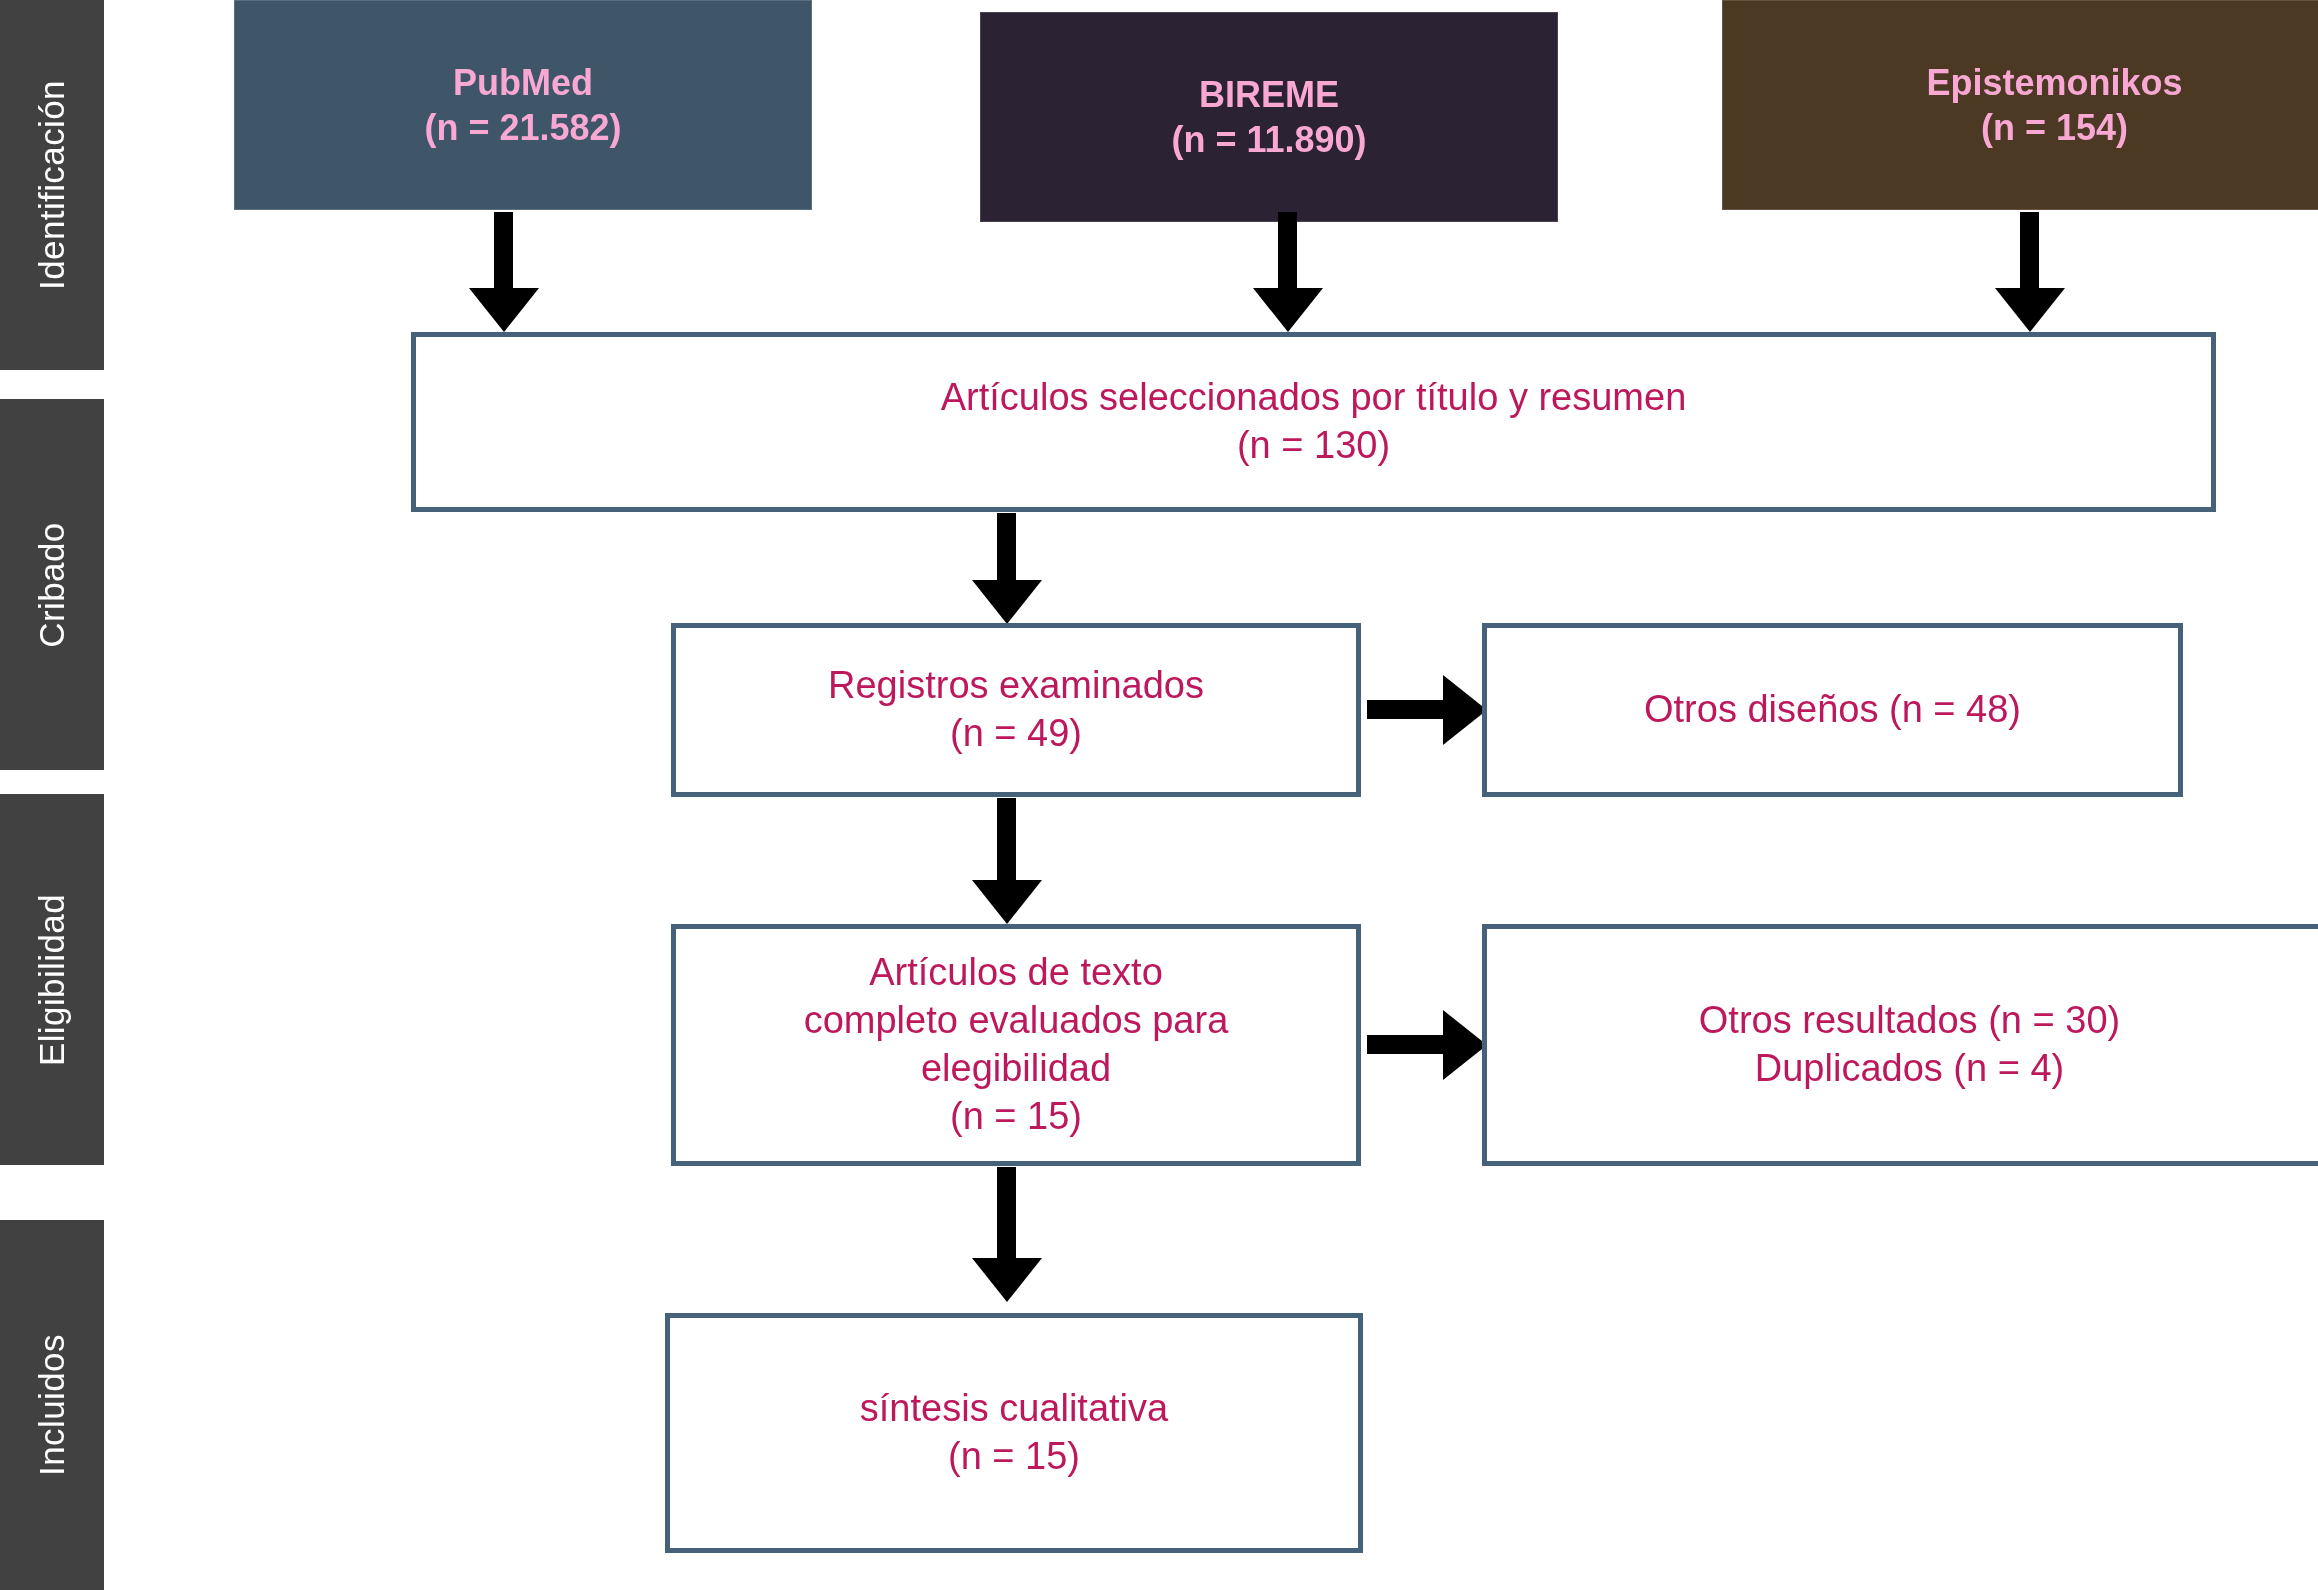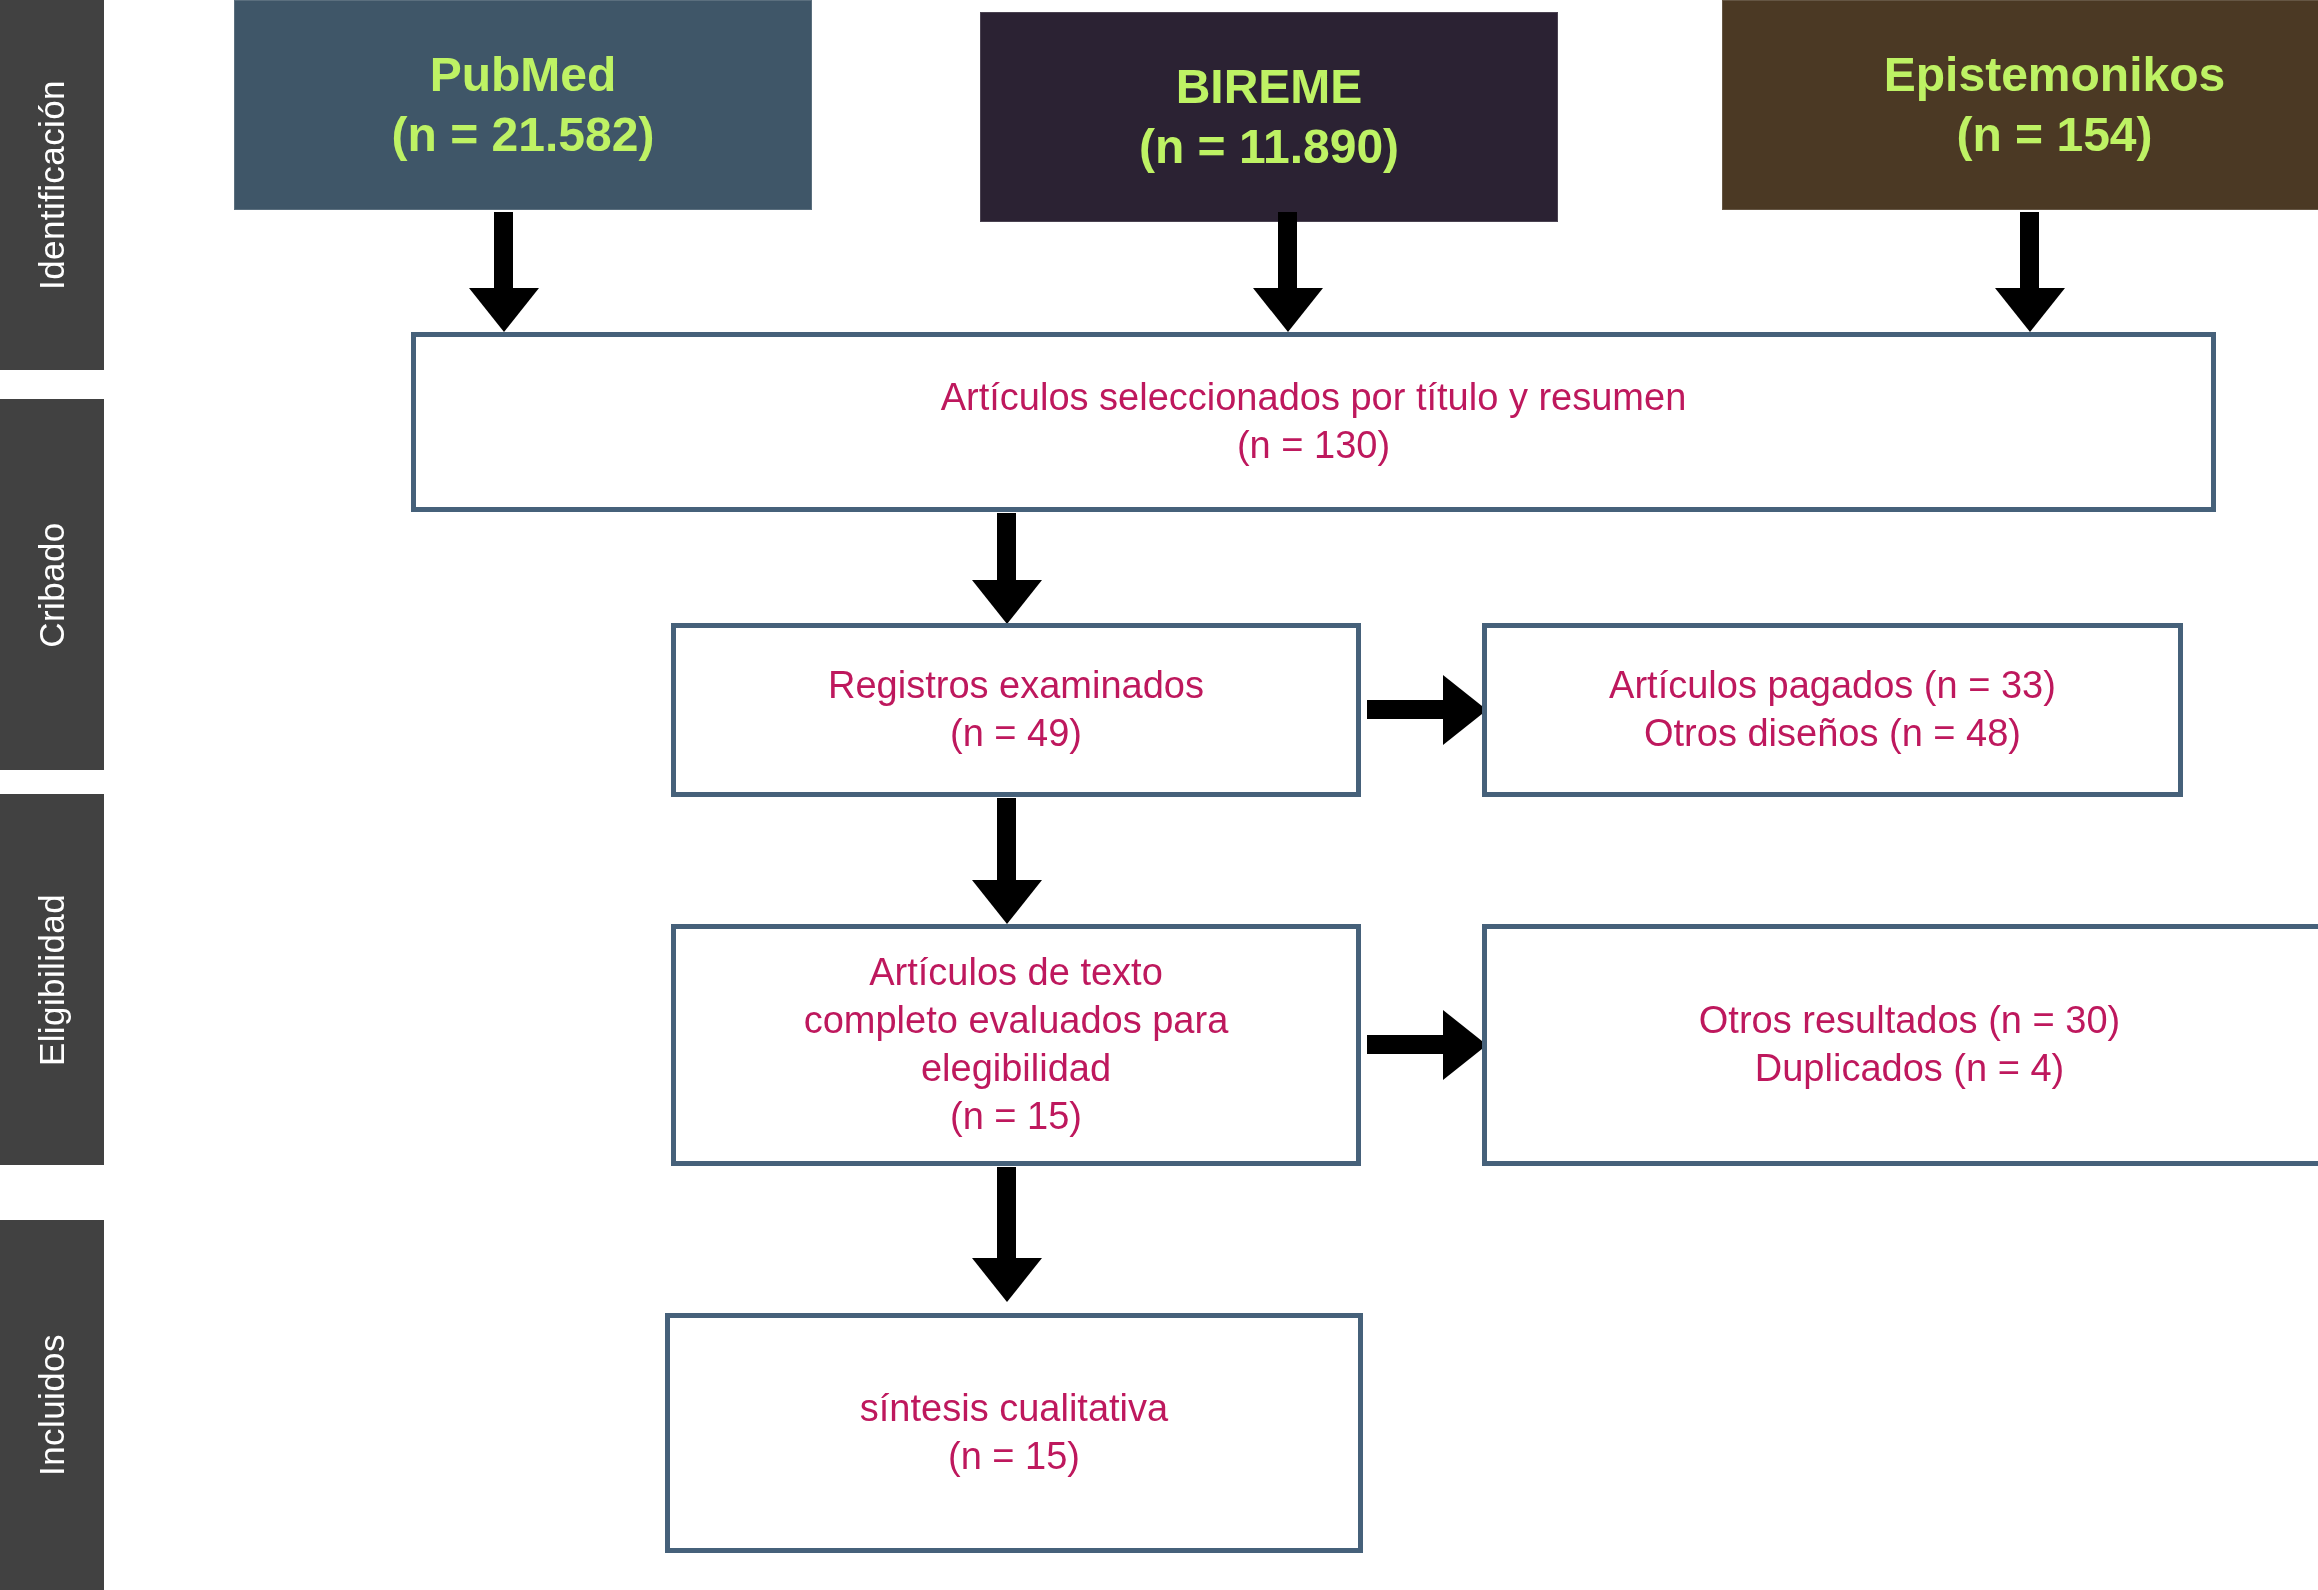--- a/index.html
+++ b/index.html
@@ -44,23 +44,23 @@
     position: absolute;
     box-sizing: border-box;
     display: flex;
     flex-direction: column;
     align-items: center;
     justify-content: center;
     text-align: center;
     line-height: 1.26;
   }
   .box-source {
-    color: #bef264;
+    color: #f9a8d4;
     font-weight: 700;
-    font-size: 48px;
+    font-size: 36px;
     border: 1.5px solid rgba(255,255,255,0.15);
   }
   .box-plain {
     background: #ffffff;
     border: 5.3px solid #46617A;
     color: #be185d;
     font-weight: 400;
     font-size: 38px;
   }
   .box-plain .line,
@@ -173,21 +173,20 @@
     <span class="line">Registros examinados</span>
     <span class="line">(n = 49)</span>
   </div>
 
   <div class="arrow-right" style="left:1367px; top:675px; width:120px; height:69px;">
     <div class="shaft"></div>
     <div class="head"></div>
   </div>
 
   <div class="box box-plain" style="left:1482px; top:623px; width:701px; height:174px;">
-    <span class="line">Artículos pagados (n = 33)</span>
     <span class="line">Otros diseños (n = 48)</span>
   </div>
 
   <div class="arrow-down" style="left:972px; top:798px; width:69px; height:126px;">
     <div class="shaft"></div>
     <div class="head"></div>
   </div>
 
   <div class="box box-plain" style="left:671px; top:924px; width:690px; height:242px;">
     <span class="line">Artículos de texto</span>

